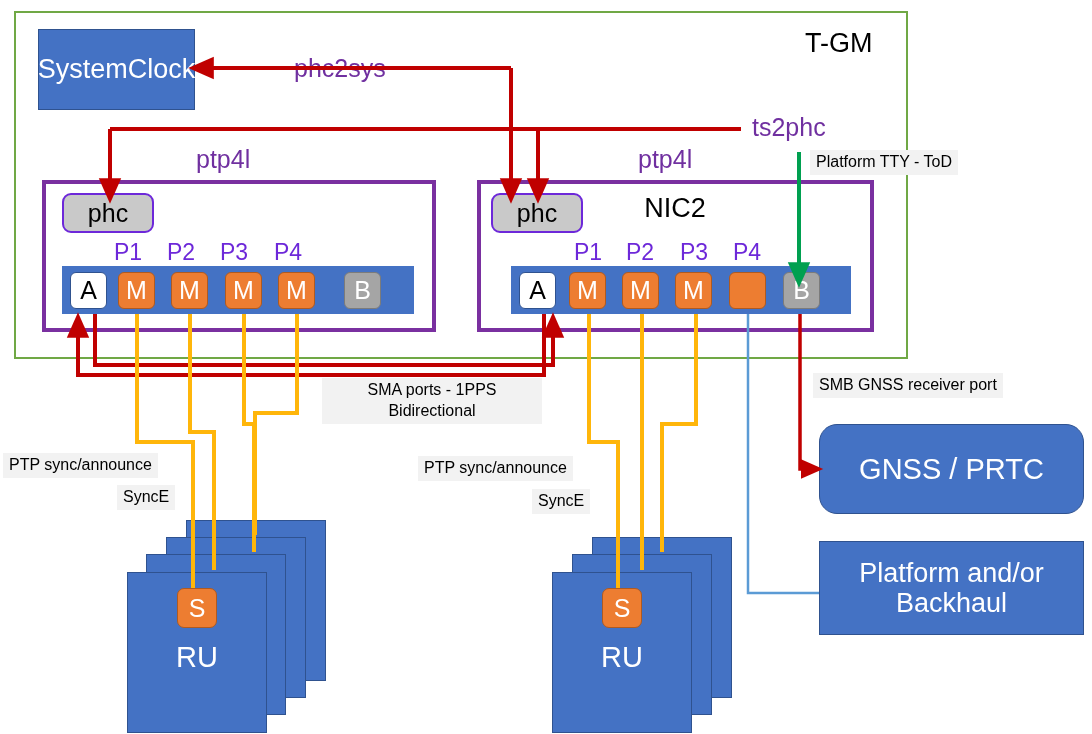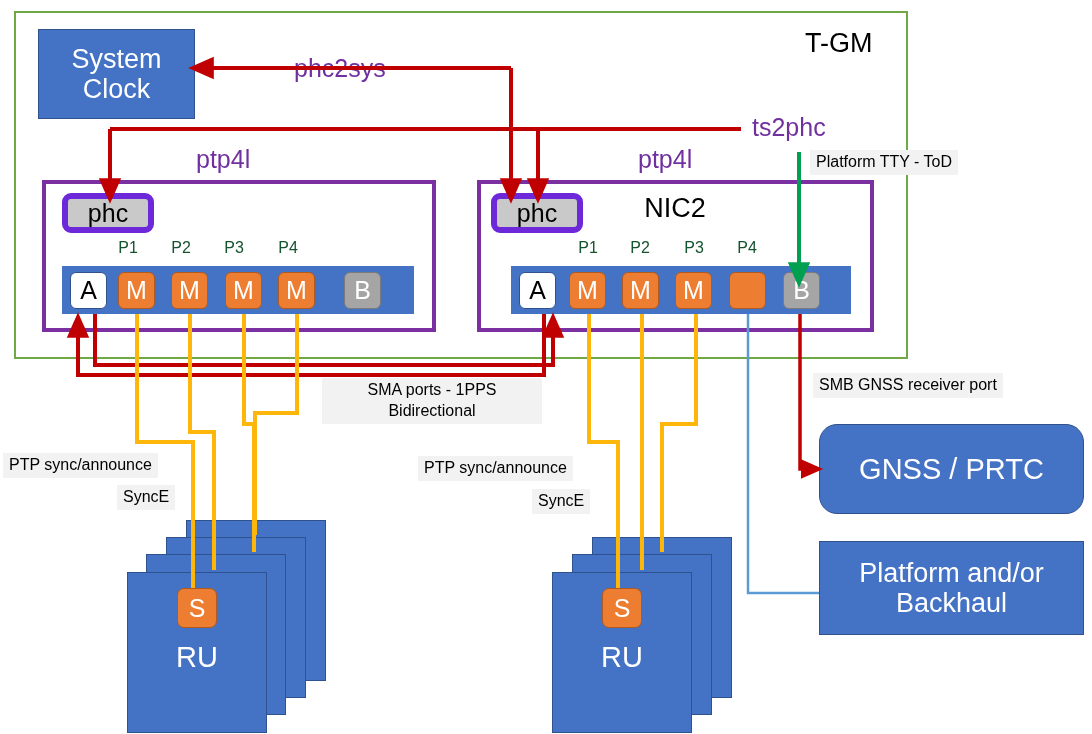--- a/index.html
+++ b/index.html
@@ -47,21 +47,21 @@
     white-space: nowrap;
   }
   .proc-label {
     font-size: 25px;
     color: #7030A0;
     white-space: nowrap;
   }
 
   .phc-box {
     background: #C9C9C9;
-    border: 6px solid #6d28d9;
+    border: 2px solid #6d28d9;
     border-radius: 9px;
     box-sizing: border-box;
     display: flex;
     align-items: center;
     justify-content: center;
     font-size: 25px;
     color: #000;
   }
 
   .portbar {
@@ -88,22 +88,22 @@
     border: 1px solid #AE5A21;
     color: #FFFFFF;
   }
   .port-b {
     background: #A5A5A5;
     border: 1px solid #7B7B7B;
     color: #FFFFFF;
   }
   .port-label {
     position: absolute;
-    font-size: 16px;
-    color: #14532d;
+    font-size: 23px;
+    color: #6d28d9;
     text-align: center;
     white-space: nowrap;
   }
 
   
   .bluebox {
     background: #4472C4;
     border: 1px solid #2F528F;
     box-sizing: border-box;
     color: #ffffff;
@@ -166,21 +166,21 @@
   }
 </style>
 </head>
 <body>
 
 <div id="stage">
 
   <div class="abs tgm-box" style="left:14px; top:11px; width:890px; height:344px;"></div>
   <div class="abs tgm-label" style="left:805px; top:28px;">T-GM</div>
 
-  <div class="abs bluebox" style="left:38px; top:29px; width:157px; height:90px; font-size:27px; flex-direction:column;">
+  <div class="abs bluebox" style="left:38px; top:29px; width:157px; height:81px; font-size:27px; flex-direction:row;">
     <span>System</span>
     <span>Clock</span>
   </div>
 
   <div class="abs proc-label" style="left:294px; top:54px;">phc2sys</div>
   <div class="abs proc-label" style="left:752px; top:113px;">ts2phc</div>
   <div class="abs ptp4l-label" style="left:196px; top:145px;">ptp4l</div>
   <div class="abs ptp4l-label" style="left:638px; top:145px;">ptp4l</div>
 
   <div class="abs note" style="left:810px; top:150px;">Platform TTY - ToD</div>

